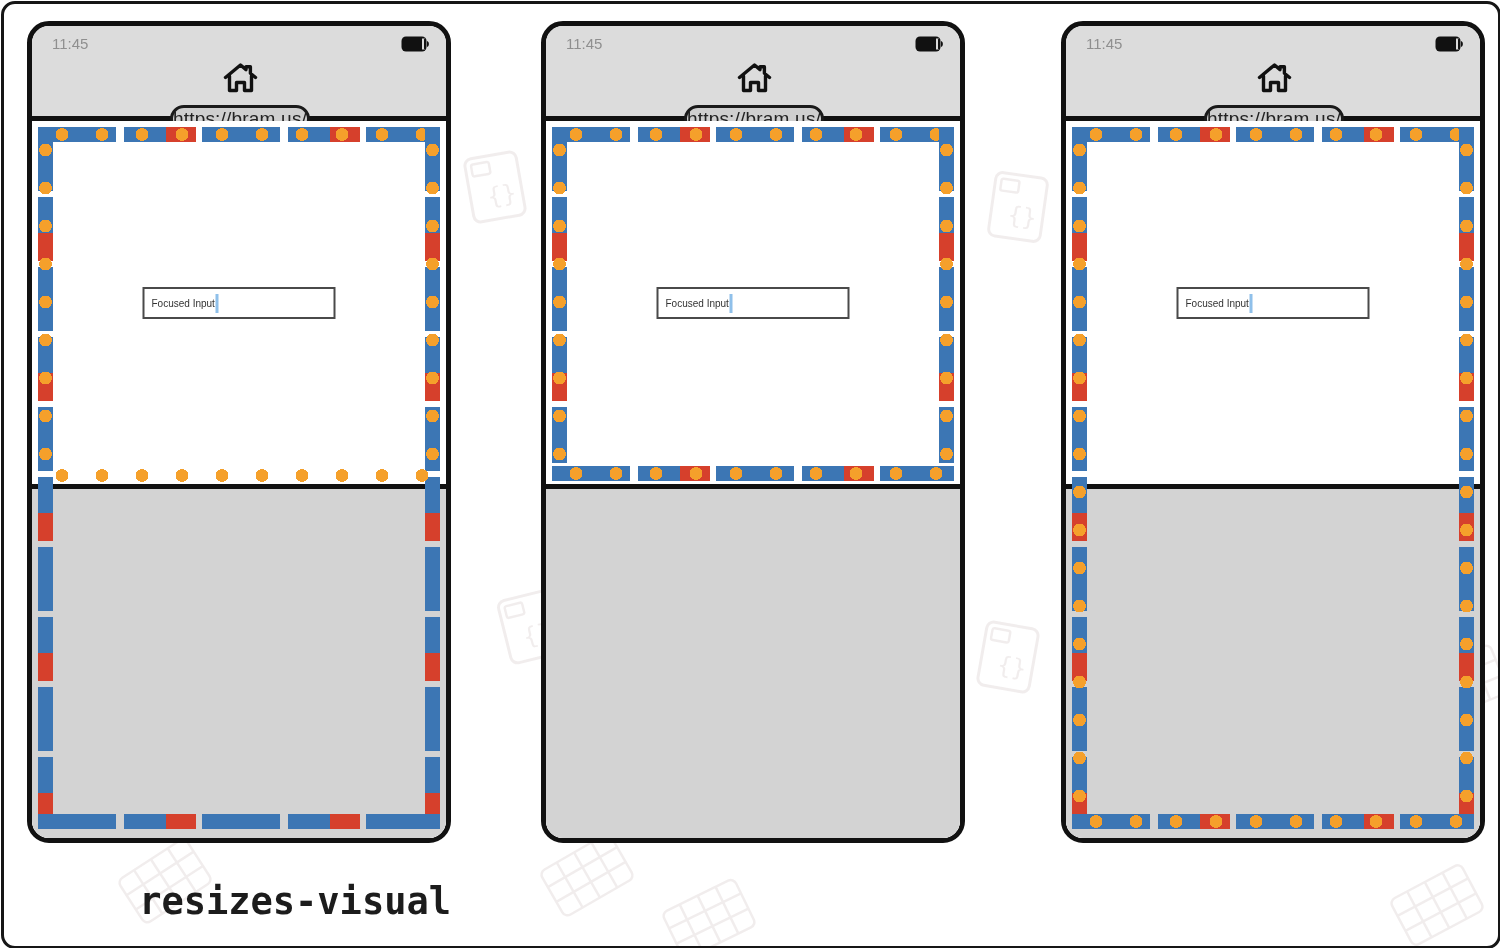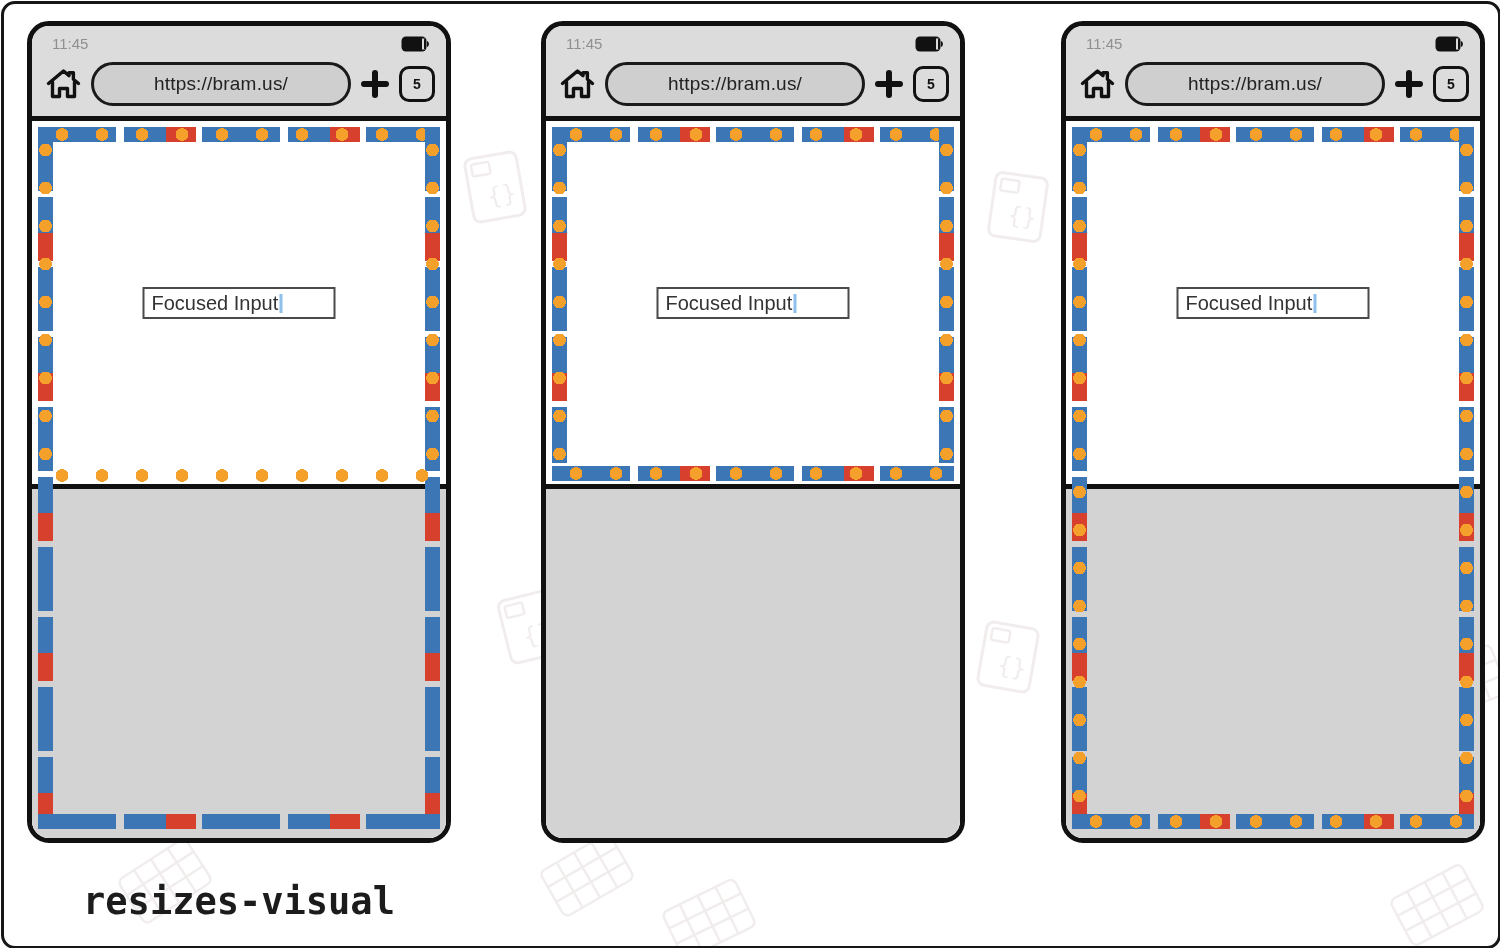--- a/index.html
+++ b/index.html
@@ -20,21 +20,21 @@
   }
   .phone.p1{left:23px;} .phone.p2{left:537px;} .phone.p3{left:1057px;}
 
   .chrome{
     position:relative;height:90px;background:#dcdcdc;
     border-bottom:5px solid #111;
     padding-left:24px;
   }
   .time{position:absolute;left:20px;top:9px;font-size:15px;color:#8f8f8f;}
   .battery{position:absolute;right:15px;top:10px;}
-  .toolbar{position:absolute;left:13px;right:11px;top:34px;height:48px;display:flex;align-items:center;gap:9px;}
+  .toolbar{position:absolute;left:13px;right:11px;top:34px;height:48px;display:flex;align-items:center;gap:9px;flex-direction:column;}
   .home{flex:0 0 auto;display:flex;}
   .urlbar{
     flex:1 1 auto;height:38px;border:3px solid #1a1a1a;border-radius:22px;
     background:#cfcfcf;display:flex;align-items:center;justify-content:center;
     font-size:19px;color:#222;letter-spacing:.2px;
   }
   .plus{flex:0 0 auto;display:flex;margin:0 1px;}
   .tabbox{
     flex:0 0 auto;width:30px;height:30px;border:3.5px solid #111;border-radius:10px;
     display:flex;align-items:center;justify-content:center;
@@ -44,21 +44,21 @@
   .content{position:absolute;top:95px;left:0;right:0;bottom:0;background:#fff;}
   .keyboard{
     position:absolute;top:363px;left:0;right:0;bottom:0;
     background:#d3d3d3;border-top:5px solid #111;box-sizing:border-box;z-index:1;
   }
 
   
   .input{
     position:absolute;top:166px;left:50%;transform:translateX(-50%);
     width:182px;height:28px;border:2px solid #4a4a4a;background:#fff;
-    display:flex;align-items:center;padding-left:7px;font-size:20px;color:#333;z-index:2;
+    display:flex;align-items:center;padding-left:7px;font-size:10px;color:#333;z-index:2;
     box-sizing:content-box;
   }
   .caret{display:inline-block;width:3px;height:19px;background:#8fc0ea;margin-left:1px;}
 
   
   .strip{position:absolute;z-index:3;}
   .phone{
     --blue:#3c76b4;--red:#d6402c;--orange:#f5a02b;
     --dashH:repeating-linear-gradient(90deg,var(--blue) 0 78px,transparent 78px 86px,var(--blue) 86px 128px,var(--red) 128px 158px,transparent 158px 164px);
     --dashV:repeating-linear-gradient(180deg,var(--blue) 0 64px,transparent 64px 70px,var(--blue) 70px 106px,var(--red) 106px 134px,transparent 134px 140px);
@@ -75,21 +75,21 @@
     background-image:var(--dotH),var(--dashH);
     background-size:40px 15px,auto;background-repeat:repeat-x,repeat;background-position:4px center,0 0;
   }
   .v-both{
     background-image:var(--dotV),var(--dashV);
     background-size:15px 38px,auto;background-repeat:repeat-y,repeat;background-position:center 4px,0 0;
   }
 
   
   .caption{
-    position:absolute;top:876px;width:424px;text-align:center;z-index:2;
+    position:absolute;top:876px;width:424px;text-align:right;z-index:2;
     font-family:"DejaVu Sans Mono",monospace;font-weight:700;font-size:37px;color:#1c1c1c;
   }
   .caption.c1{left:23px;} .caption.c2{left:537px;} .caption.c3{left:1057px;}
 </style>
 </head>
 <body>
 
 <div class="stage">
 
   <div class="wm" style="left:462px;top:148px;transform:rotate(-10deg);">

